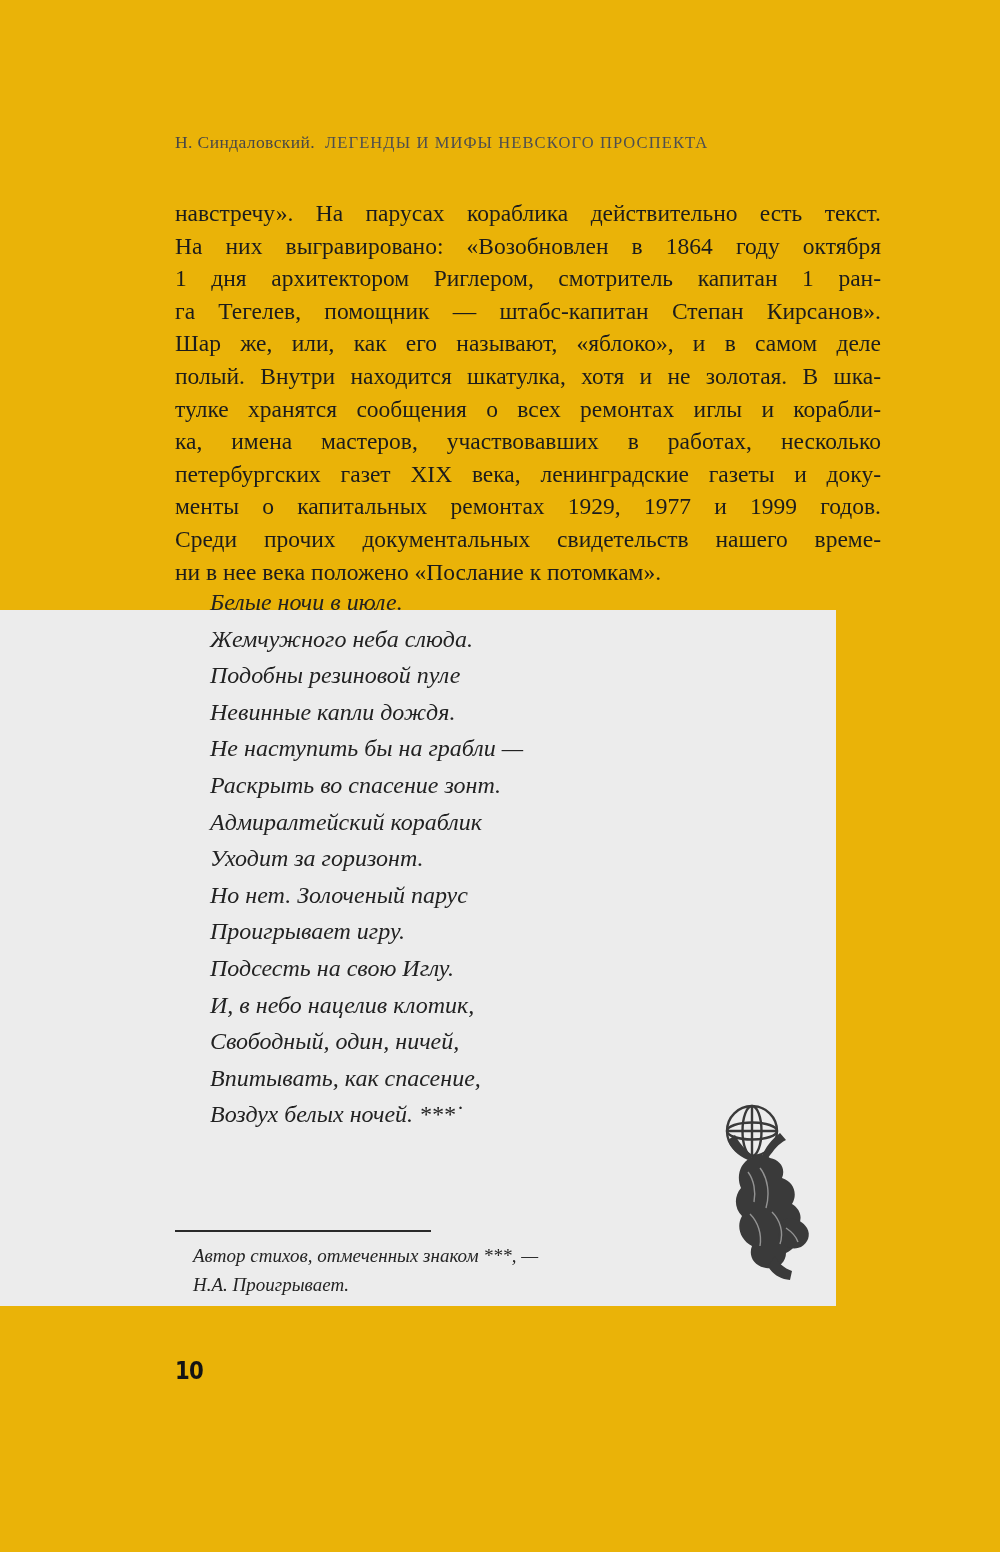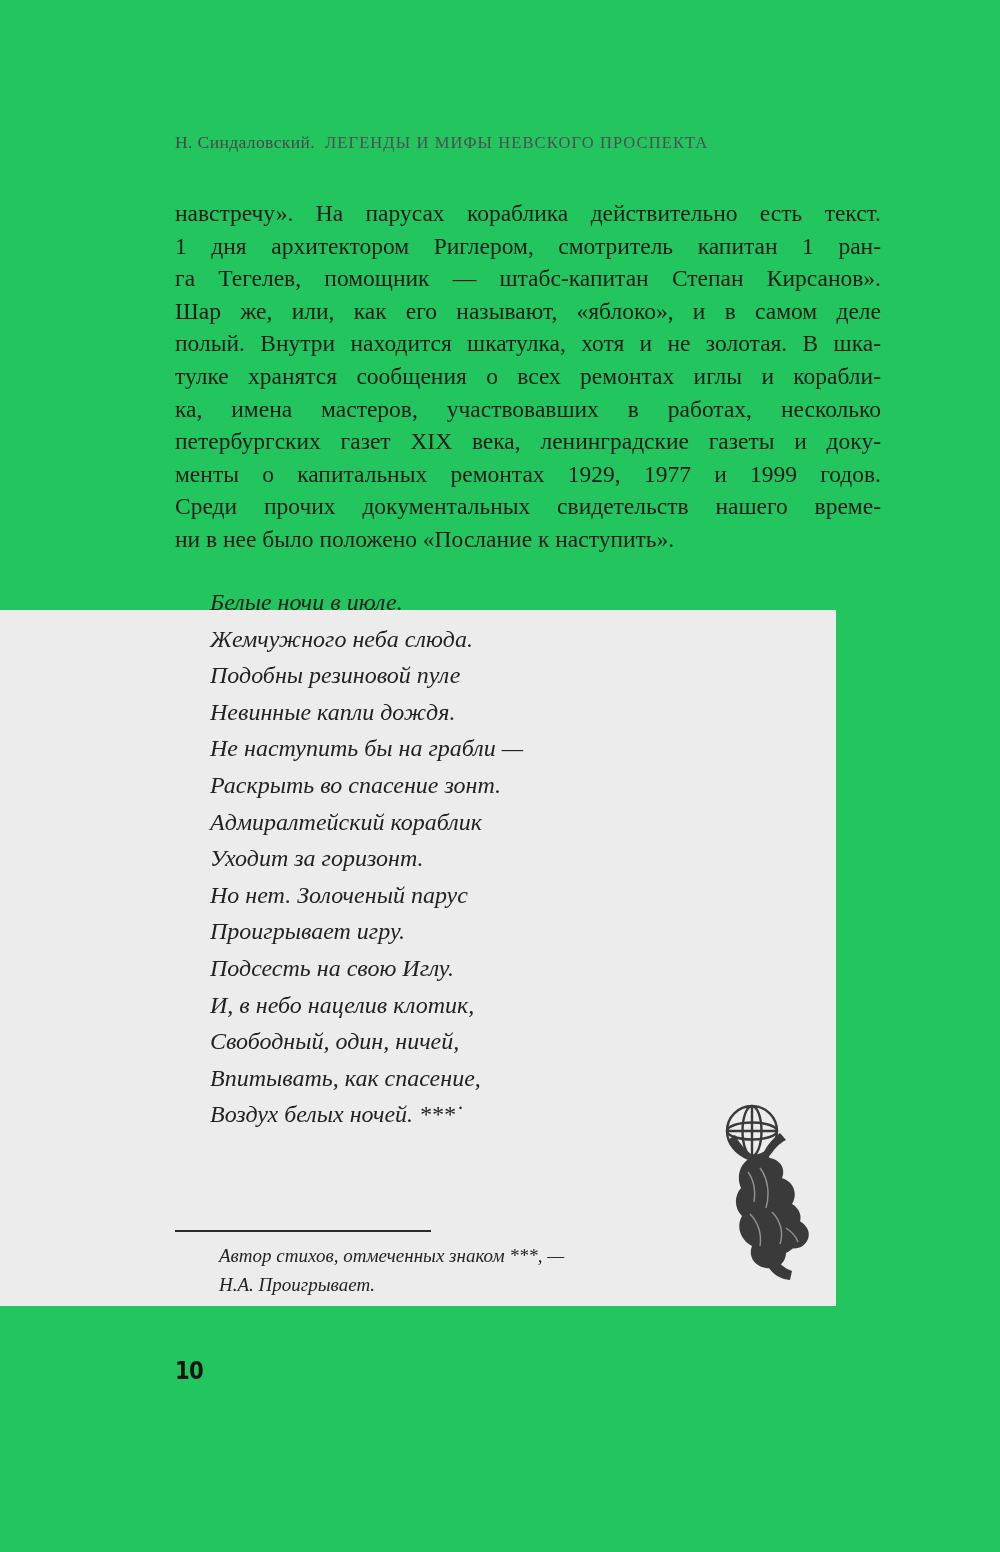--- a/index.html
+++ b/index.html
@@ -9,21 +9,21 @@
   }
   html,body{margin:0;padding:0;}
   body{
     background:#ffffff;
     font-family:"Liberation Serif", serif;
   }
   #page{
     position:relative;
     width:1000px;
     height:1552px;
-    background:#22c55e;
+    background:#eab308;
     overflow:hidden;
   }
 
   
   .running-head{
     position:absolute;
     left:175px;
     top:132px;
     font-size:17.5px;
     color:var(--header);
@@ -92,21 +92,21 @@
   .footnote{
     position:absolute;
     left:193px;
     top:1242px;
     width:420px;
     font-style:italic;
     font-size:19px;
     line-height:28.5px;
     color:#242424;
   }
-  .footnote-line{white-space:nowrap;margin-left:26px;}
+  .footnote-line{white-space:nowrap;}
 
   
   .illustration{
     position:absolute;
     left:712px;
     top:1102px;
     width:110px;
     height:180px;
   }
 
@@ -128,30 +128,31 @@
 <body>
 
 <div id="page">
 
   <div class="running-head">
     <span class="rh-author">Н. Синдаловский.</span><span class="rh-title">ЛЕГЕНДЫ И МИФЫ НЕВСКОГО ПРОСПЕКТА</span>
   </div>
 
   <div class="body-text">
       <div class="body-line">навстречу». На парусах кораблика действительно есть текст.</div>
+      <div class="body-line">На них выгравировано: «Возобновлен в 1864 году октября</div>
       <div class="body-line">1 дня архитектором Риглером, смотритель капитан 1 ран-</div>
       <div class="body-line">га Тегелев, помощник — штабс-капитан Степан Кирсанов».</div>
       <div class="body-line">Шар же, или, как его называют, «яблоко», и в самом деле</div>
       <div class="body-line">полый. Внутри находится шкатулка, хотя и не золотая. В шка-</div>
       <div class="body-line">тулке хранятся сообщения о всех ремонтах иглы и корабли-</div>
       <div class="body-line">ка, имена мастеров, участвовавших в работах, несколько</div>
       <div class="body-line">петербургских газет XIX века, ленинградские газеты и доку-</div>
       <div class="body-line">менты о капитальных ремонтах 1929, 1977 и 1999 годов.</div>
       <div class="body-line">Среди прочих документальных свидетельств нашего време-</div>
-      <div class="body-line">ни в нее было положено «Послание к наступить».</div>
+      <div class="body-line">ни в нее века положено «Послание к потомкам».</div>
     </div>
 
   <div class="quote-block"></div>
 
   <div class="poem">
       <div class="poem-line">Белые ночи в июле.</div>
       <div class="poem-line">Жемчужного неба слюда.</div>
       <div class="poem-line">Подобны резиновой пуле</div>
       <div class="poem-line">Невинные капли дождя.</div>
       <div class="poem-line">Не наступить бы на грабли —</div>

